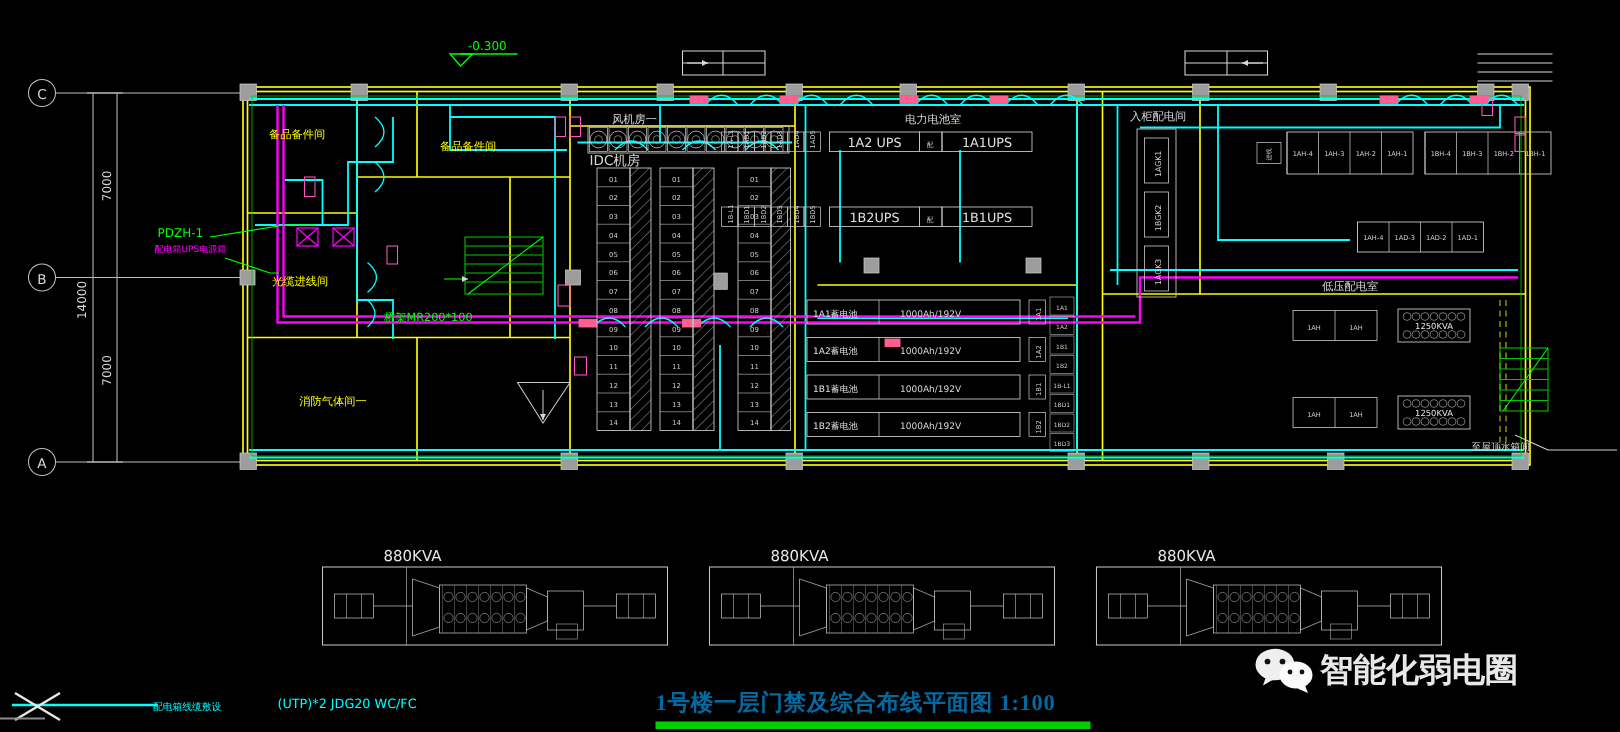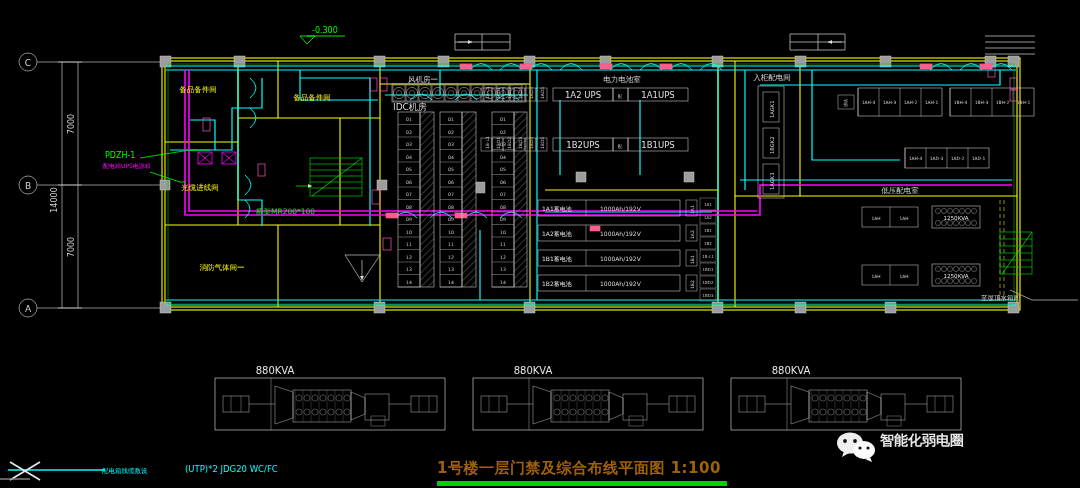--- a/index.html
+++ b/index.html
@@ -1,19 +1,19 @@
 <!DOCTYPE html>
 <html><head>
 <meta charset="utf-8">
 <style>
   html,body{margin:0;padding:0;background:#000;}
   body{width:1080px;height:488px;overflow:hidden;font-family:"DejaVu Sans",sans-serif;}
   #stage{position:relative;width:1080px;height:488px;background:#000;}
   svg.layer{position:absolute;left:0;top:0;width:1080px;height:488px;}
-  .ttl{position:absolute;color:#a16207;font-weight:bold;letter-spacing:.5px;}
+  .ttl{position:absolute;color:#0369a1;font-weight:bold;letter-spacing:.5px;font-family:Liberation Serif, serif;}
   .wm{position:absolute;color:#e8e8e8;font-weight:bold;}
   text{font-family:"DejaVu Sans",sans-serif;}
   .cy{fill:#00ffff}.ye{fill:#ffff00}.gn{fill:#00ff00}.wh{fill:#d8d8d8}.mg{fill:#ff00ff}
 </style>
 </head>
 <body>
 
 <div id="stage">
 
   <svg class="layer" viewBox="0 0 1080 488">
@@ -706,21 +706,21 @@
       <line x1="0" y1="479" x2="30" y2="479" stroke="#8a8a8a" stroke-width="1.4"></line>
       <text x="102" y="473" class="cy" font-size="6.5">配电箱线缆敷设</text>
       <text x="185" y="472" class="cy" font-size="8.5">(UTP)*2  JDG20  WC/FC</text>
     </g>
 
     <rect x="437" y="481" width="290" height="5" fill="#00d000"></rect>
   </svg>
 
   <div class="ttl" style="left:437px;top:459px;font-size:15px;">1号楼一层门禁及综合布线平面图  1:100</div>
 
-  <div class="wm" style="left:880px;top:432px;font-size:14px;">智能化弱电圈</div>
+  <div class="wm" style="left:880px;top:432px;font-size:22px;">智能化弱电圈</div>
   <svg style="position:absolute;left:834px;top:430px;width:44px;height:34px;" viewBox="0 0 44 34">
     <ellipse cx="16" cy="13" rx="13" ry="10.5" fill="#efefef"></ellipse>
     <path d="M10 21 L8 27 L15 23 Z" fill="#efefef"></path>
     <circle cx="11" cy="11" r="1.9" fill="#111"></circle>
       <circle cx="21" cy="11" r="1.9" fill="#111"></circle>
     <ellipse cx="30" cy="20" rx="11" ry="9" fill="#fbfbfb"></ellipse>
     <path d="M36 27 L38 32 L31 29 Z" fill="#fbfbfb"></path>
     <circle cx="26" cy="18" r="1.6" fill="#111"></circle>
       <circle cx="34" cy="18" r="1.6" fill="#111"></circle>
   </svg>

